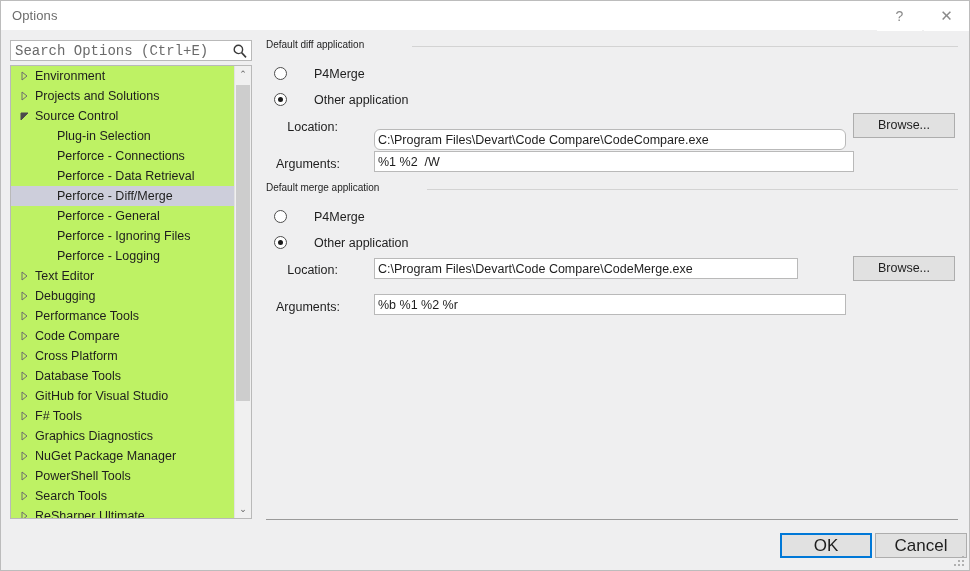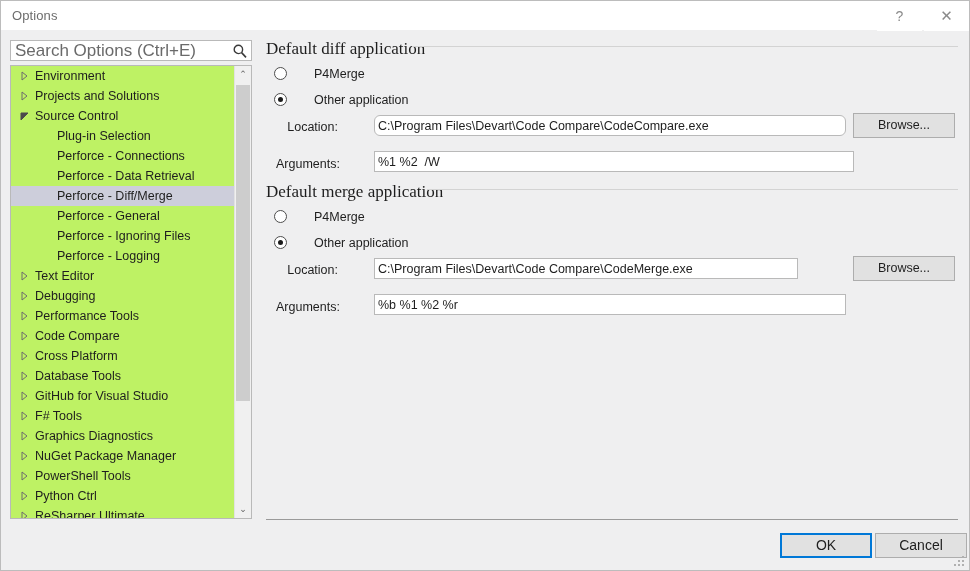--- a/index.html
+++ b/index.html
@@ -71,22 +71,22 @@
   #search-input {
     position: absolute;
     left: 0; top: 0;
     width: 219px;
     height: 19px;
     box-sizing: border-box;
     border: 0;
     outline: none;
     padding: 0 4px;
     background: transparent;
-    font-family: Liberation Sans, sans-serif;
-    font-size: 17px;
+    font-family: Liberation Mono, monospace;
+    font-size: 14px;
     color: #4a4a4a;
   }
   #search-input::placeholder { color: #6a6a6a; opacity: 1; }
   #search-icon {
     position: absolute;
     right: 3px; top: 2px;
     width: 16px; height: 16px;
   }
 
   #tree-panel {
@@ -157,26 +157,25 @@
   
   #right-pane {
     position: absolute;
     left: 265px; top: 36px;
     width: 692px;
     height: 480px;
   }
 
   .group-title {
     position: absolute;
-    font-size: 17px;
+    font-size: 10px;
     color: #1e1e1e;
     background: #efeff0;
     padding-right: 6px;
     white-space: nowrap;
-    font-family: Liberation Serif, serif;
   }
   .group-line {
     position: absolute;
     height: 1px;
     background: #d3d3d3;
   }
 
   .radio-row {
     position: absolute;
     height: 18px;
@@ -249,21 +248,21 @@
   }
   .dlg-btn {
     position: absolute;
     box-sizing: border-box;
     top: 532px;
     width: 92px;
     height: 25px;
     background: #e1e1e1;
     border: 1px solid #adadad;
     font-family: "Liberation Sans", sans-serif;
-    font-size: 14px;
+    font-size: 17px;
     color: #1e1e1e;
     text-align: center;
     line-height: 23px;
     cursor: default;
   }
   #ok-btn {
     left: 779px;
     border: 2px solid #0078d7;
     line-height: 21px;
   }
@@ -398,21 +397,21 @@
         <div class="tree-row lvl1">
           <svg class="tw" viewBox="0 0 13 20">
             <path d="M4 6 L9 10 L4 14 Z" fill="none" stroke="#6d6d6d" stroke-width="1"></path>
           </svg>
           <span class="tree-label">PowerShell Tools</span>
         </div>
         <div class="tree-row lvl1">
           <svg class="tw" viewBox="0 0 13 20">
             <path d="M4 6 L9 10 L4 14 Z" fill="none" stroke="#6d6d6d" stroke-width="1"></path>
           </svg>
-          <span class="tree-label">Python Ctrl</span>
+          <span class="tree-label">Search Tools</span>
         </div>
         <div class="tree-row lvl1">
           <svg class="tw" viewBox="0 0 13 20">
             <path d="M4 6 L9 10 L4 14 Z" fill="none" stroke="#6d6d6d" stroke-width="1"></path>
           </svg>
           <span class="tree-label">ReSharper Ultimate</span>
         </div>
       </div>
 
     <div id="tree-scroll">
@@ -431,21 +430,21 @@
       <span class="radio-mark"></span>
       <span class="radio-text">P4Merge</span>
     </div>
 
     <div class="radio-row" style="left:8px; top:54px;">
       <span class="radio-mark checked"></span>
       <span class="radio-text">Other application</span>
     </div>
 
     <div class="field-label" style="left:10px; top:83px; width:62px;">Location:</div>
-    <input class="textbox" style="left: 108px; top: 78px; width: 472px; border-radius: 6px;" type="text" value="C:\Program Files\Devart\Code Compare\CodeCompare.exe">
+    <input class="textbox" style="left: 108px; top: 92px; width: 472px; border-radius: 6px;" type="text" value="C:\Program Files\Devart\Code Compare\CodeCompare.exe">
     <div class="browse-btn" style="left:587px; top:76px;">Browse...</div>
 
     <div class="field-label" style="left:10px; top:120px; width:62px;">Arguments:</div>
     <input class="textbox" style="left: 108px; top: 114px; width: 480px;" type="text" value="%1 %2  /W">
 
     <div class="group-title" style="left:0px; top:145px;">Default merge application</div>
     <div class="group-line" style="left:161px; top:152px; width:531px;"></div>
 
     <div class="radio-row" style="left:8px; top:171px;">
       <span class="radio-mark"></span>

